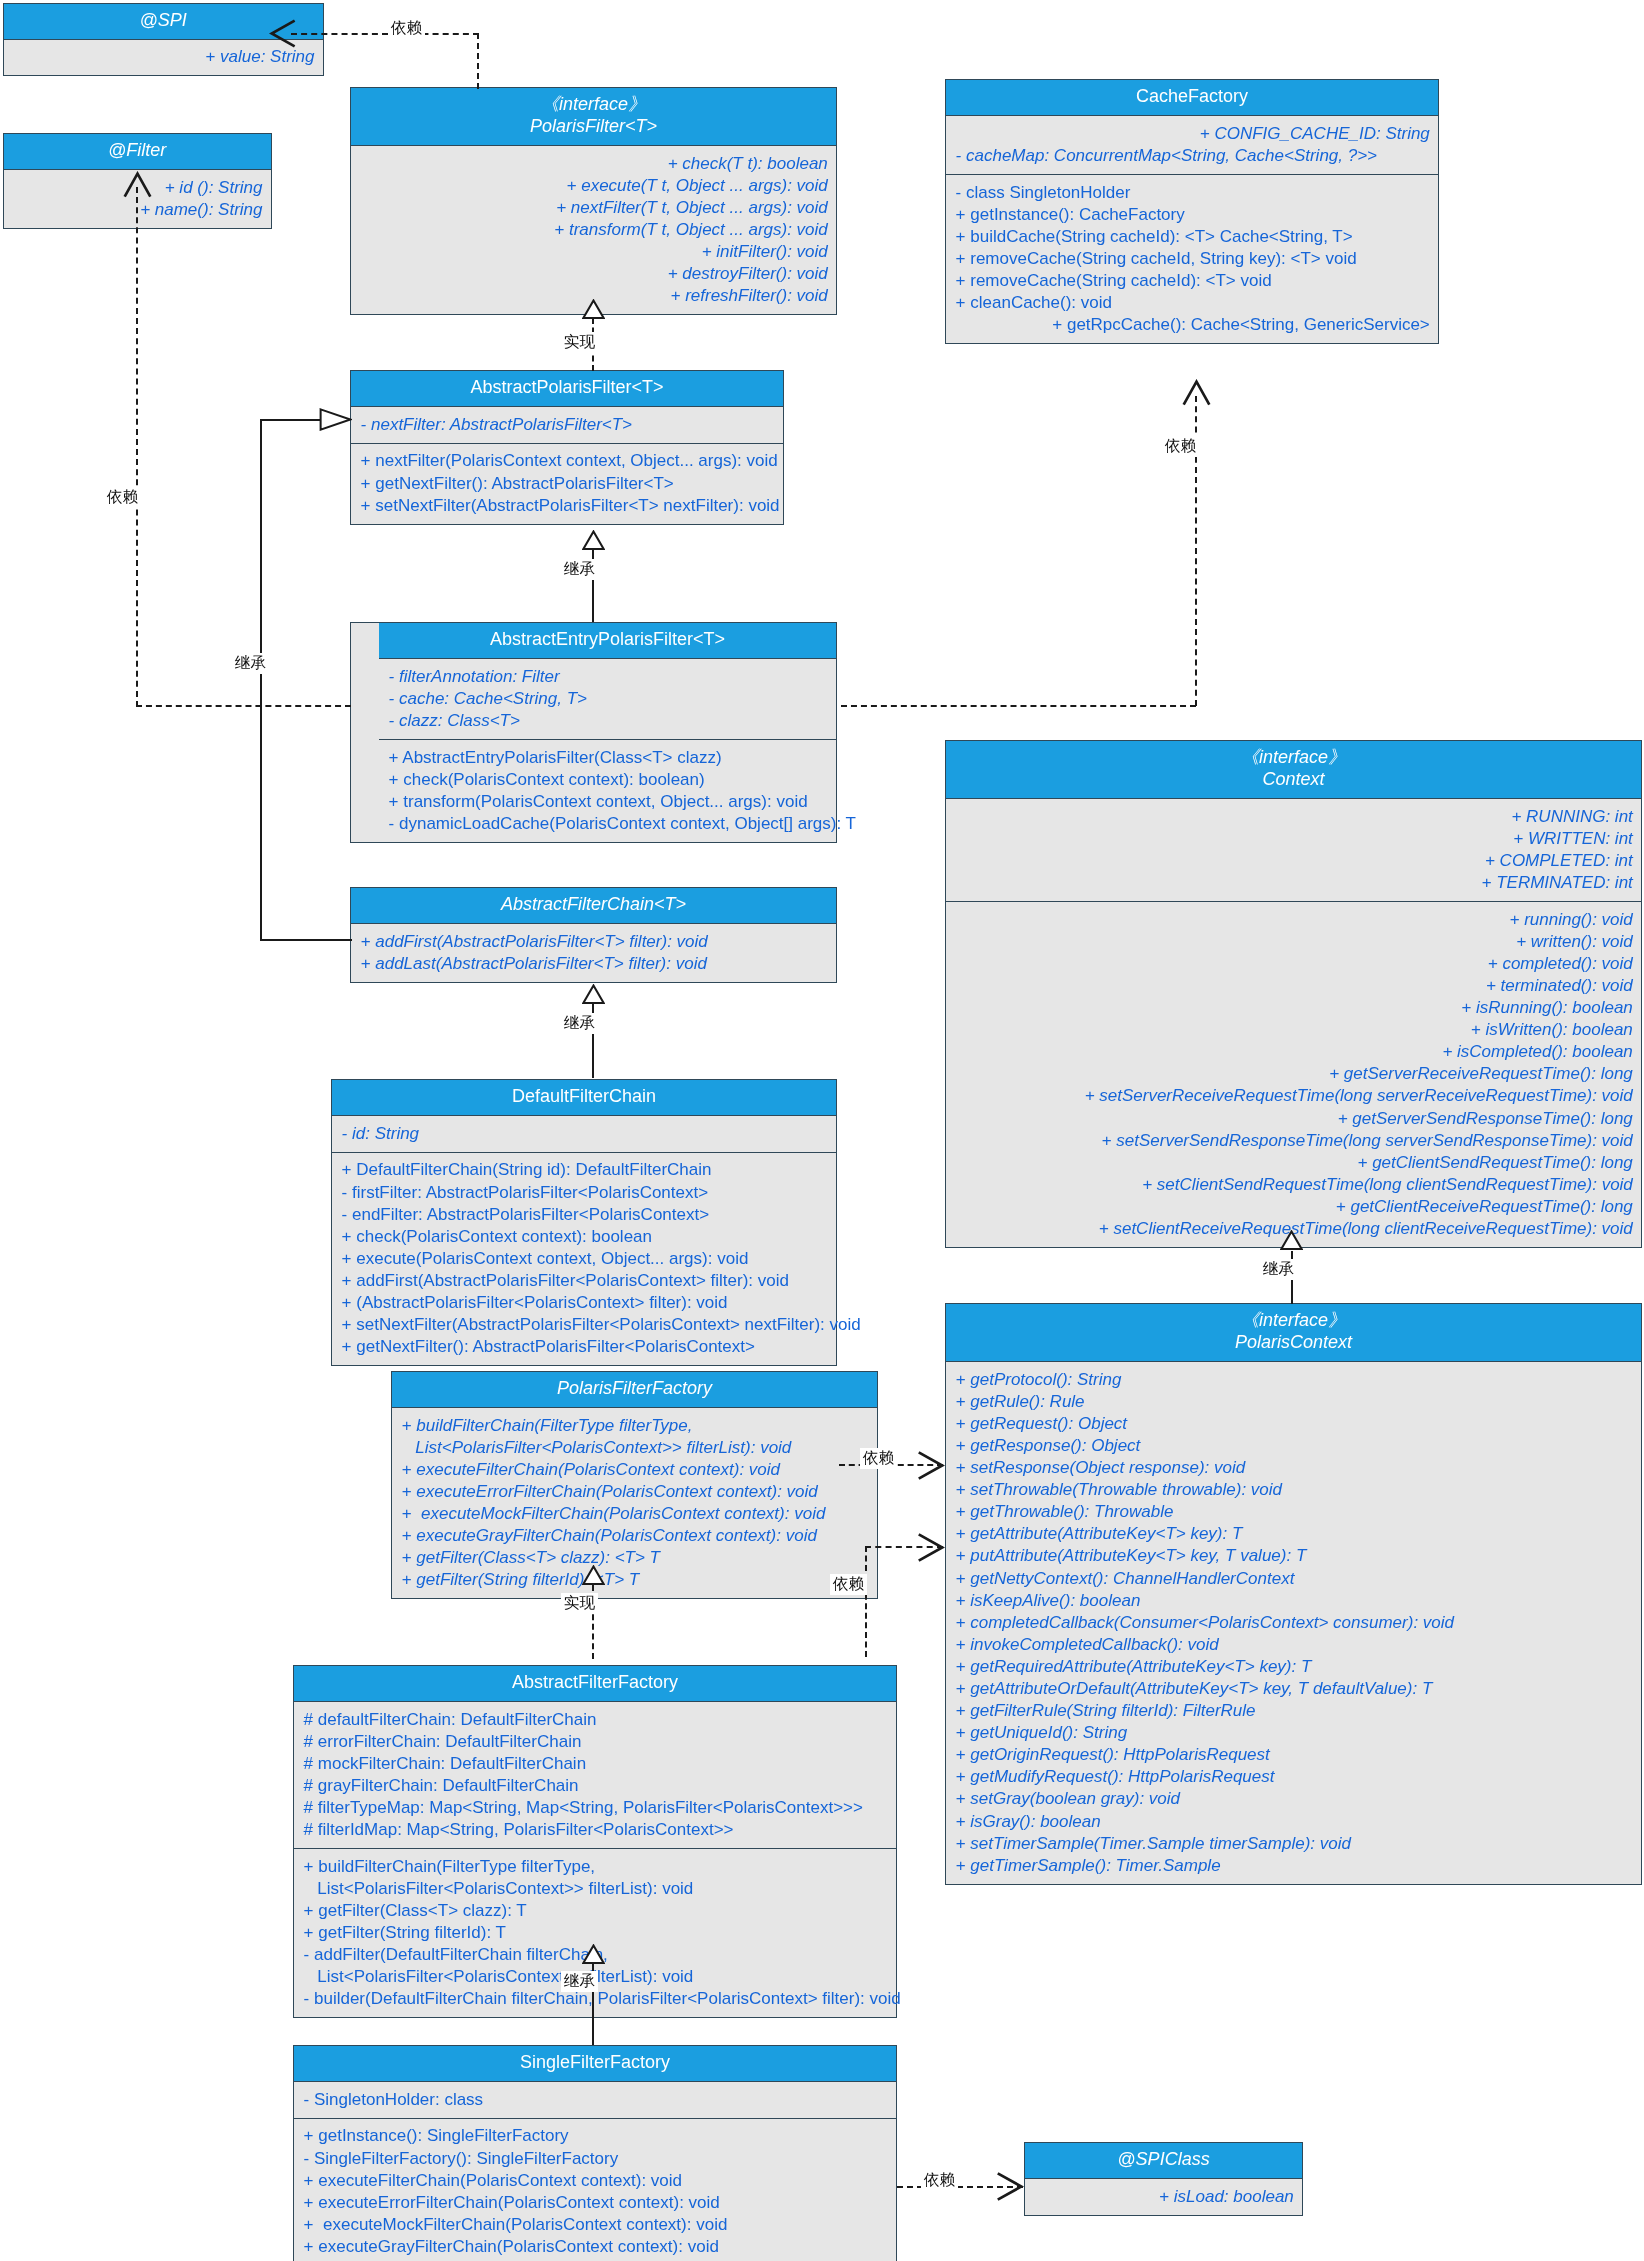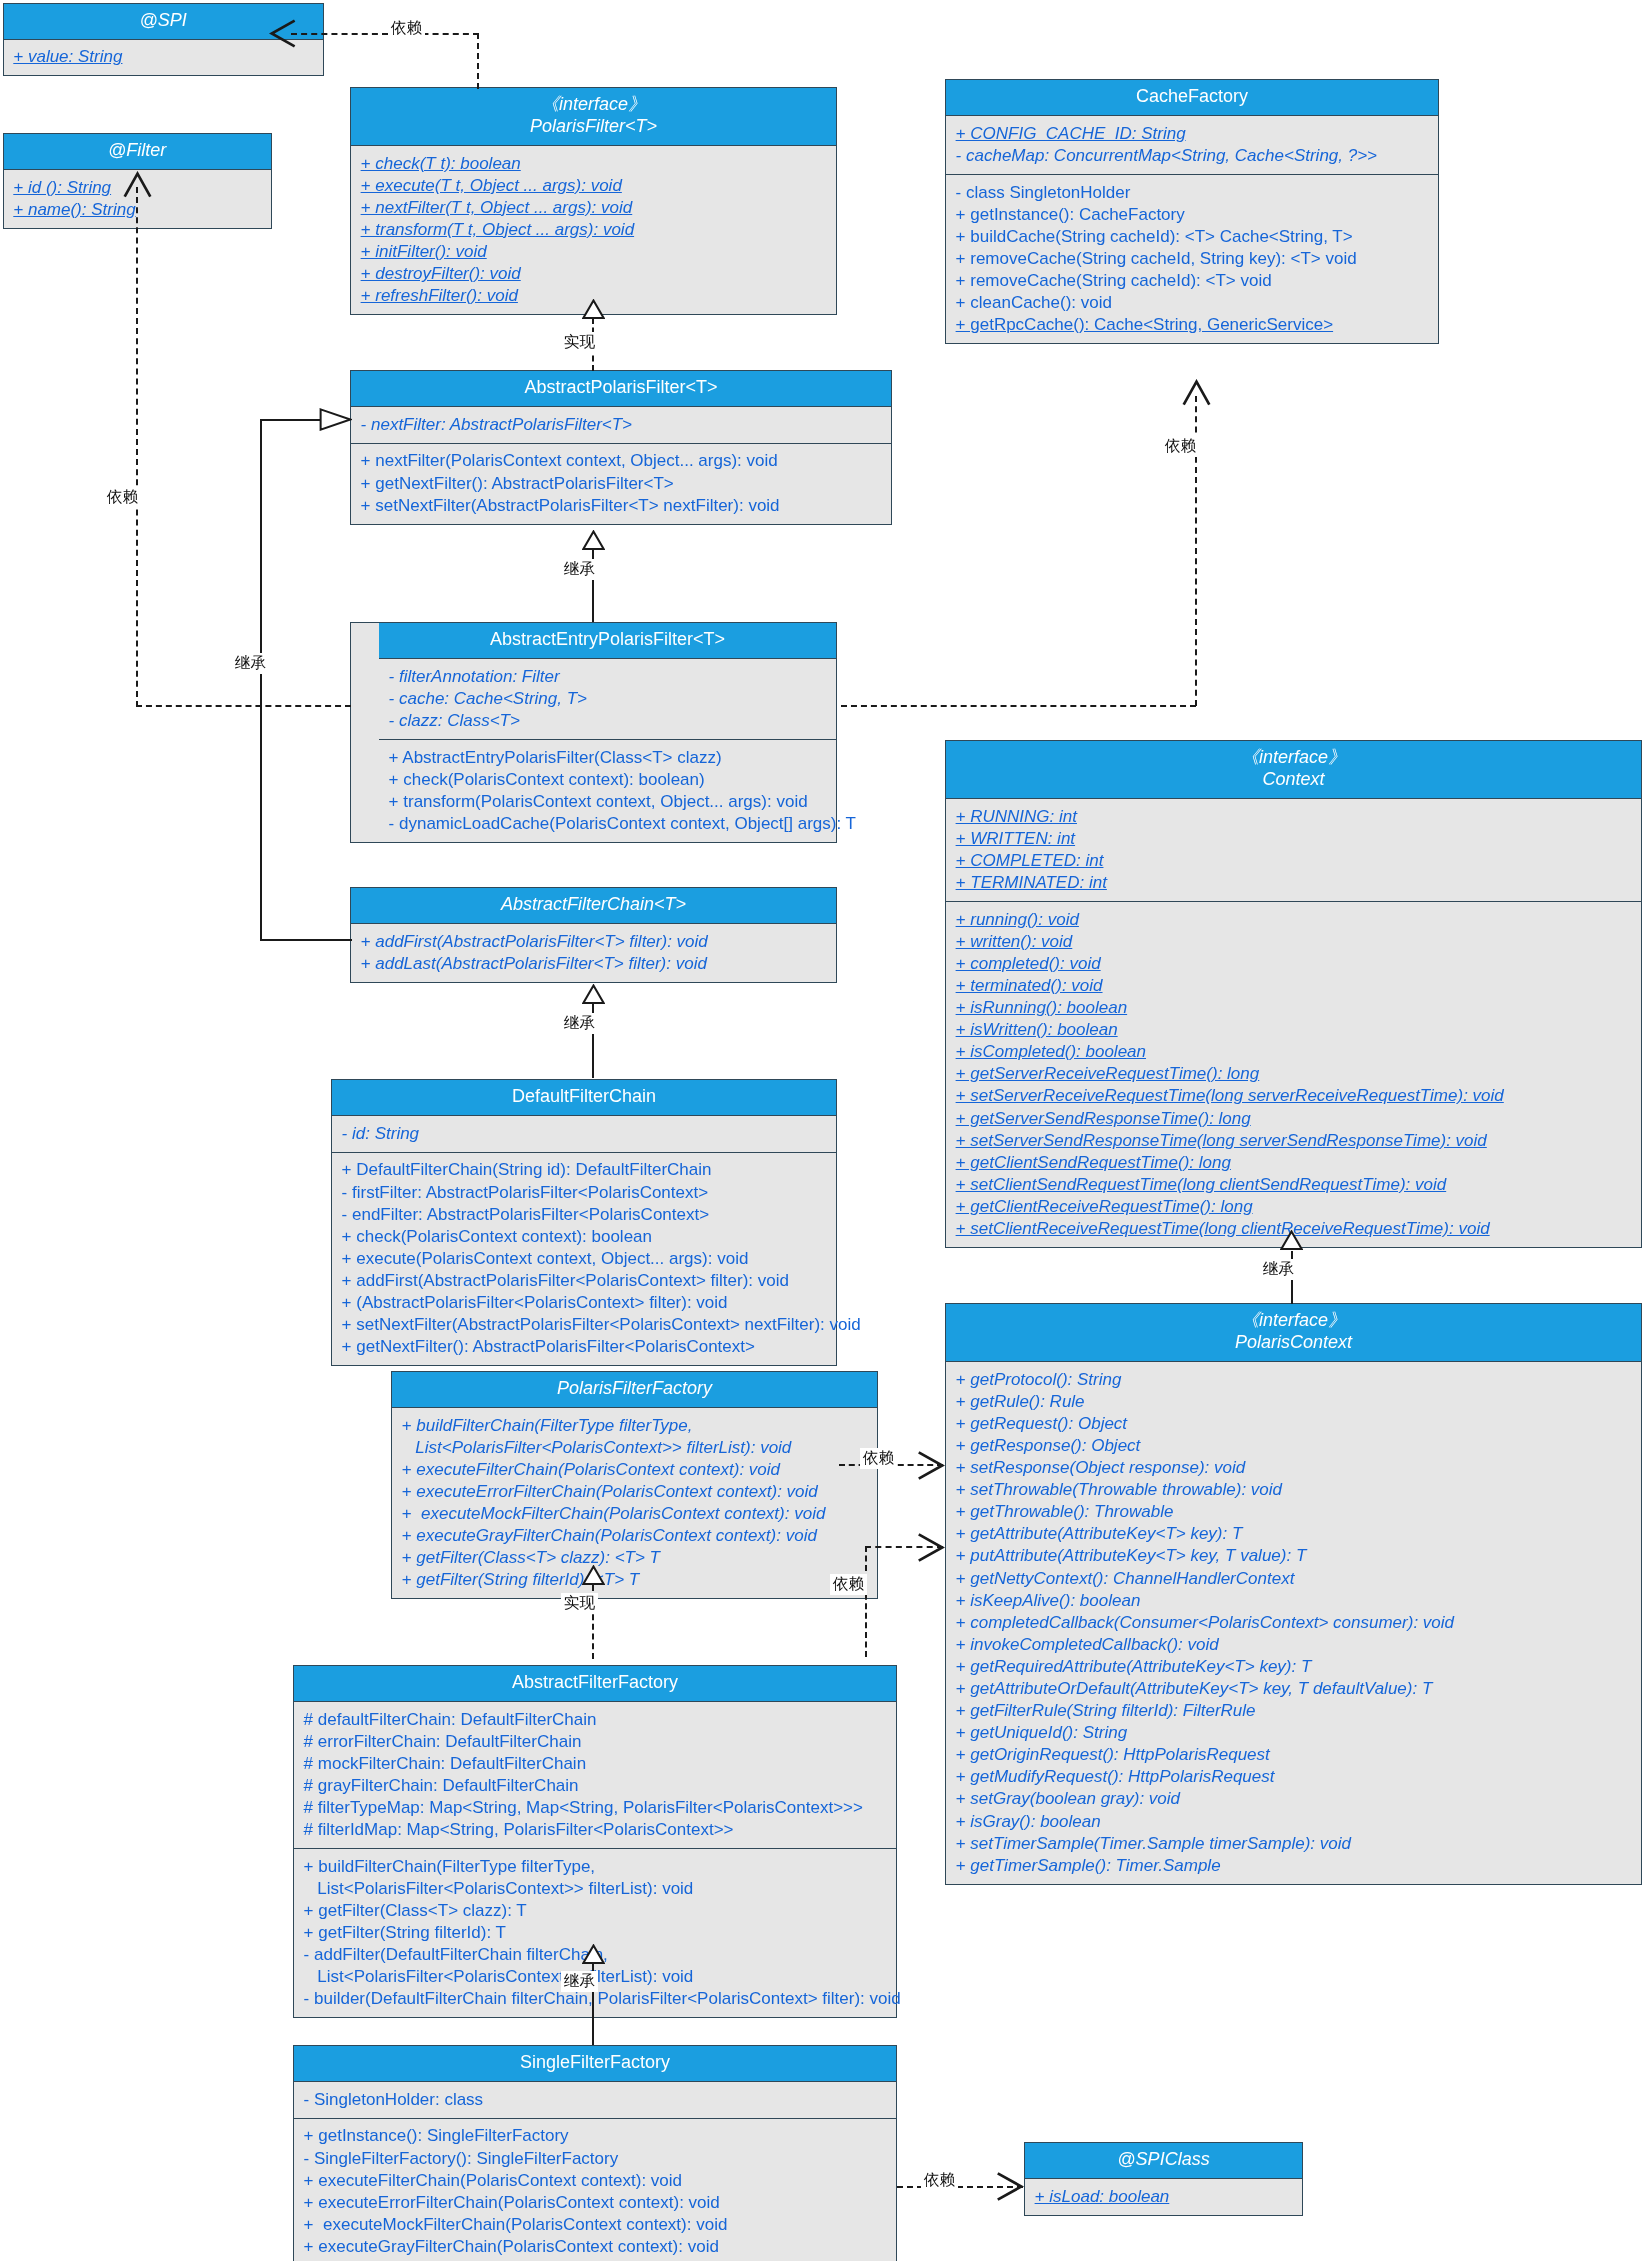--- a/index.html
+++ b/index.html
@@ -9,21 +9,21 @@
   .umlbox{position:absolute;box-sizing:border-box;border:1.4px solid #2f4858;background:#e6e6e6;}
   .uml-title{background:#1b9ee0;color:#ffffff;text-align:center;
     font-size:18px;line-height:1.22;padding:6.2px 4.1px 6.8px 4.1px;border-bottom:1.4px solid #2f4858;}
   .uml-title .stereo{display:block;font-style:italic;}
   .uml-title .tname{display:block;}
   .uml-title.italic .tname{font-style:italic;}
   .uml-sec{padding:6.8px 8.2px 6.8px 9.6px;}
   .uml-sec + .uml-sec{border-top:1.4px solid #2f4858;}
   .uml-sec .row{color:#1565d8;font-size:17px;line-height:1.30;white-space:pre;}
   .uml-sec.it .row{font-style:italic;}
-  .row.u{text-decoration:underline;}
+  .row.u{text-align:right;}
   .row.ind{padding-left:13.7px;}
 
   .conn{position:absolute;}
   .vline{position:absolute;background:#1a1a1a;width:2.1px;}
   .hline{position:absolute;background:#1a1a1a;height:2.1px;}
   .vdash{position:absolute;width:0;border-left:2.1px dashed #1a1a1a;}
   .hdash{position:absolute;height:0;border-top:2.1px dashed #1a1a1a;}
 
   .clabel{position:absolute;font-size:15.7px;color:#111;background:#fff;padding:0 2.7px;white-space:nowrap;}
   .hollow-up{position:absolute;width:23px;height:18.5px;}
@@ -83,21 +83,21 @@
         <div class="row">- class SingletonHolder</div>
         <div class="row">+ getInstance(): CacheFactory</div>
         <div class="row">+ buildCache(String cacheId): &lt;T&gt; Cache&lt;String, T&gt;</div>
         <div class="row">+ removeCache(String cacheId, String key): &lt;T&gt; void</div>
         <div class="row">+ removeCache(String cacheId): &lt;T&gt; void</div>
         <div class="row">+ cleanCache(): void</div>
         <div class="row u">+ getRpcCache(): Cache&lt;String, GenericService&gt;</div>
       </div>
     </div>
 
-  <div class="umlbox" id="box-abstractPolarisFilter" style="left:350px;top:370px;width:542px;">
+  <div class="umlbox" id="box-abstractPolarisFilter" style="left:350px;top:370px;width:434px;">
       <div class="uml-title">
         <span class="tname">AbstractPolarisFilter&lt;T&gt;</span>
       </div>
       <div class="uml-sec it">
         <div class="row">- nextFilter: AbstractPolarisFilter&lt;T&gt;</div>
       </div>
       <div class="uml-sec">
         <div class="row">+ nextFilter(PolarisContext context, Object... args): void</div>
         <div class="row">+ getNextFilter(): AbstractPolarisFilter&lt;T&gt;</div>
         <div class="row">+ setNextFilter(AbstractPolarisFilter&lt;T&gt; nextFilter): void</div>

